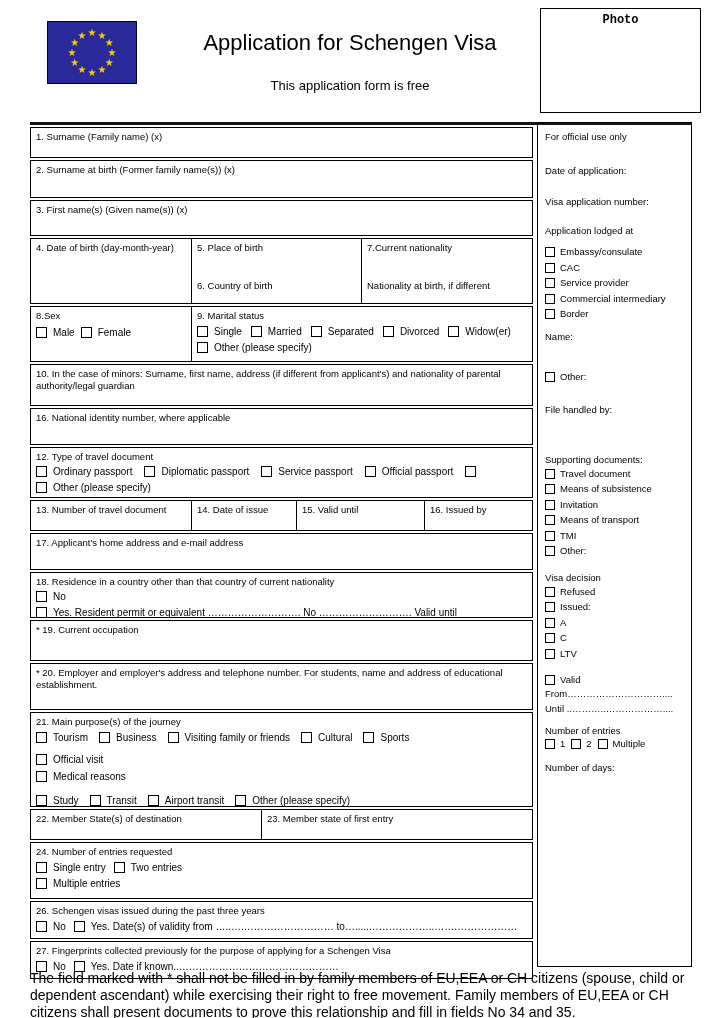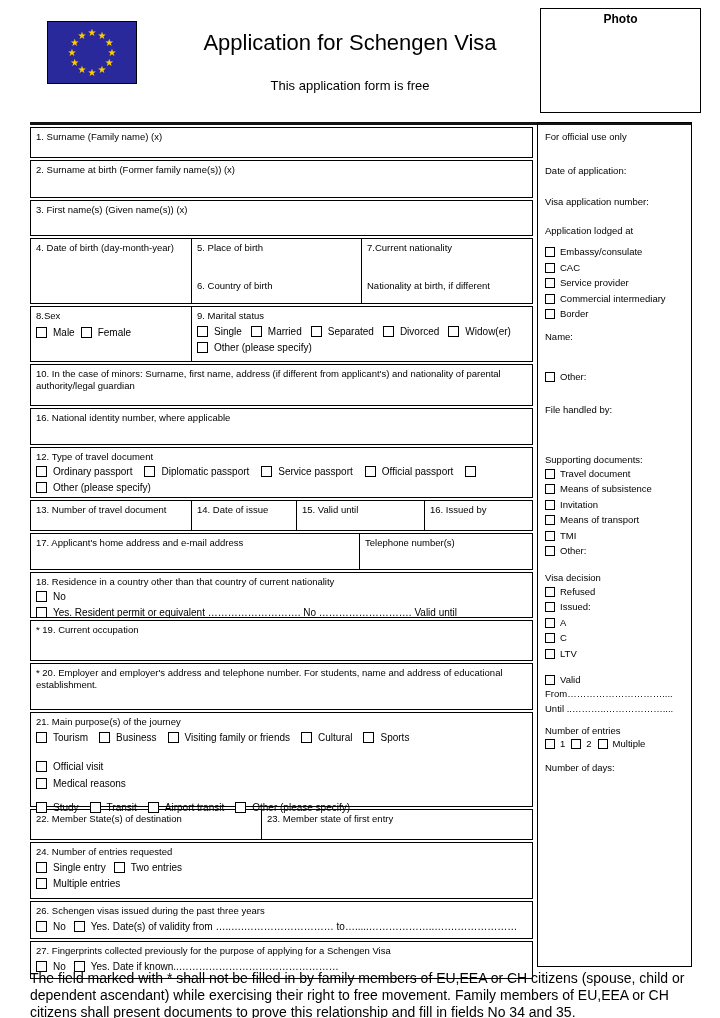--- a/index.html
+++ b/index.html
@@ -6,21 +6,21 @@
   html,body { background:#fff; }
   body { font-family:"Liberation Sans","DejaVu Sans",sans-serif; color:#000; }
   .page { position:relative; width:720px; height:1018px; background:#fff; overflow:hidden; }
 
   
   .flag { position:absolute; left:47px; top:21px; width:90px; height:63px; background:var(--flag-blue,#29299b); border:1px solid #000; }
   .titlebox { position:absolute; left:165px; top:30px; width:370px; text-align:center; }
   .title { font-size:22px; font-weight:normal; letter-spacing:0; }
   .subtitle { font-size:13px; margin-top:22px; }
   .photo { position:absolute; left:540px; top:8px; width:161px; height:105px; border:1px solid #000; text-align:center; }
-  .photo span { font-size:12px; font-weight:bold; line-height:20px; }
+  .photo span { font-size:12px; font-weight:bold; line-height:20px;font-family:Liberation Mono, monospace; }
 
   .topbar { position:absolute; left:30px; top:122px; width:662px; height:3px; background:#141414; }
 
   
   .ltable { position:absolute; left:30px; top:127px; width:503px; }
   .row { border:1px solid #000; margin-bottom:2px; padding:3px 5px; font-size:9.5px; line-height:1.3; }
   .cells { display:flex; padding:0; }
   .cell { padding:3px 5px; height:100%; }
   .cell + .cell { border-left:1px solid #000; }
   .lbl { font-size:9.5px; }
@@ -214,23 +214,20 @@
       </div>
       <div class="cell flexfill">
         <span class="lbl">16. Issued by</span>
       </div>
     </div>
 
     <div class="row cells h-r17">
       <div class="cell w328">
         <span class="lbl">17. Applicant's home address and e-mail address</span>
       </div>
-      <div class="cell flexfill">
-        <span class="lbl">Telephone number(s)</span>
-      </div>
     </div>
 
     <div class="row h-r18">
       <span class="lbl">18. Residence in a country other than that country of current nationality</span>
       <div class="optline" style="margin-top:2px">
         <span class="opt">
           <span class="cb"></span>
           <span class="ol">No</span>
         </span>
       </div>
@@ -267,21 +264,21 @@
         </span>
         <span class="opt" style="margin-right:11px">
           <span class="cb"></span>
           <span class="ol">Cultural</span>
         </span>
         <span class="opt" style="margin-right:0">
           <span class="cb"></span>
           <span class="ol">Sports</span>
         </span>
       </div>
-      <div class="optline" style="margin-top:16px">
+      <div class="optline" style="margin-top:9px">
         <span class="opt">
           <span class="cb"></span>
           <span class="ol">Official visit</span>
         </span>
       </div>
       <div class="optline" style="margin-top:4px">
         <span class="opt">
           <span class="cb"></span>
           <span class="ol">Medical reasons</span>
         </span>

